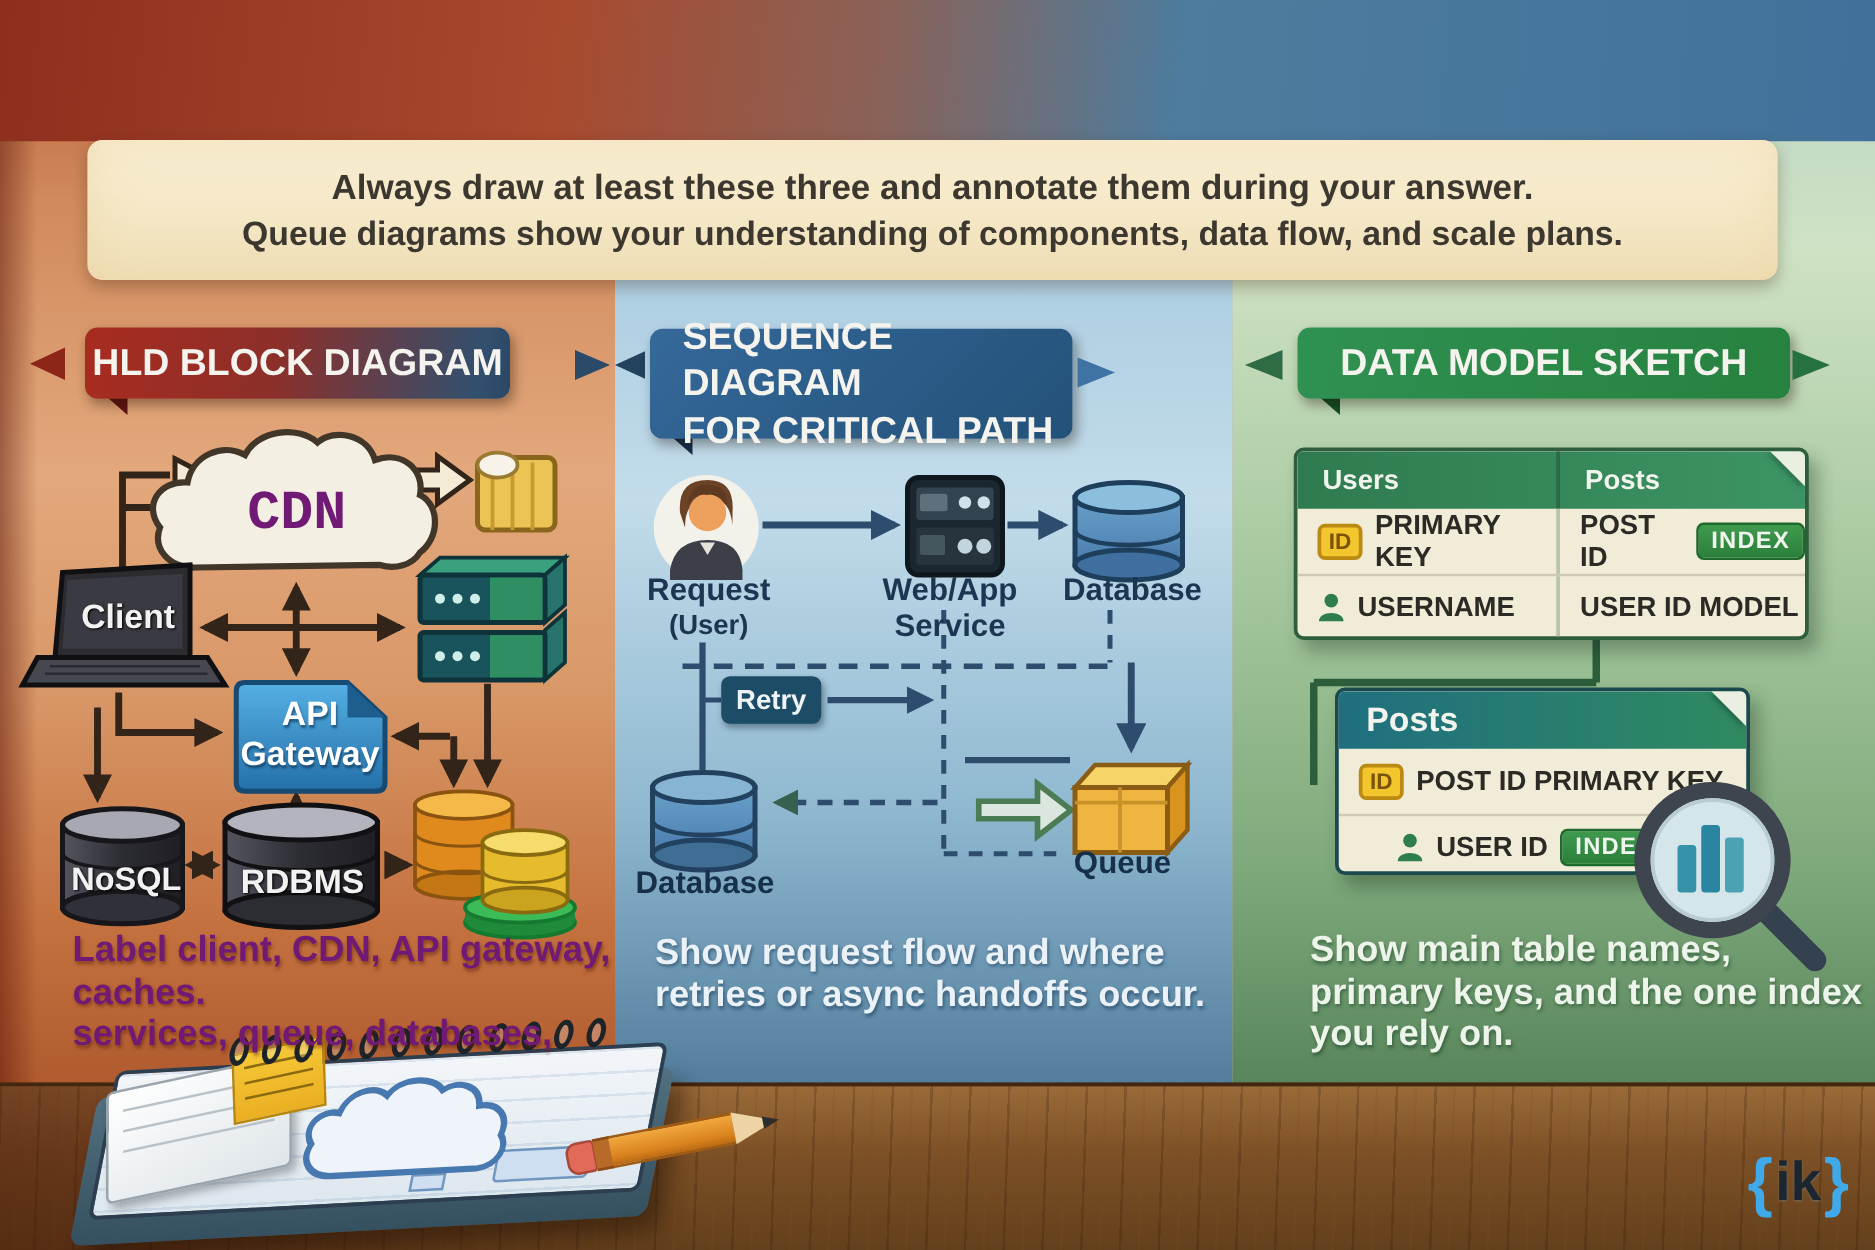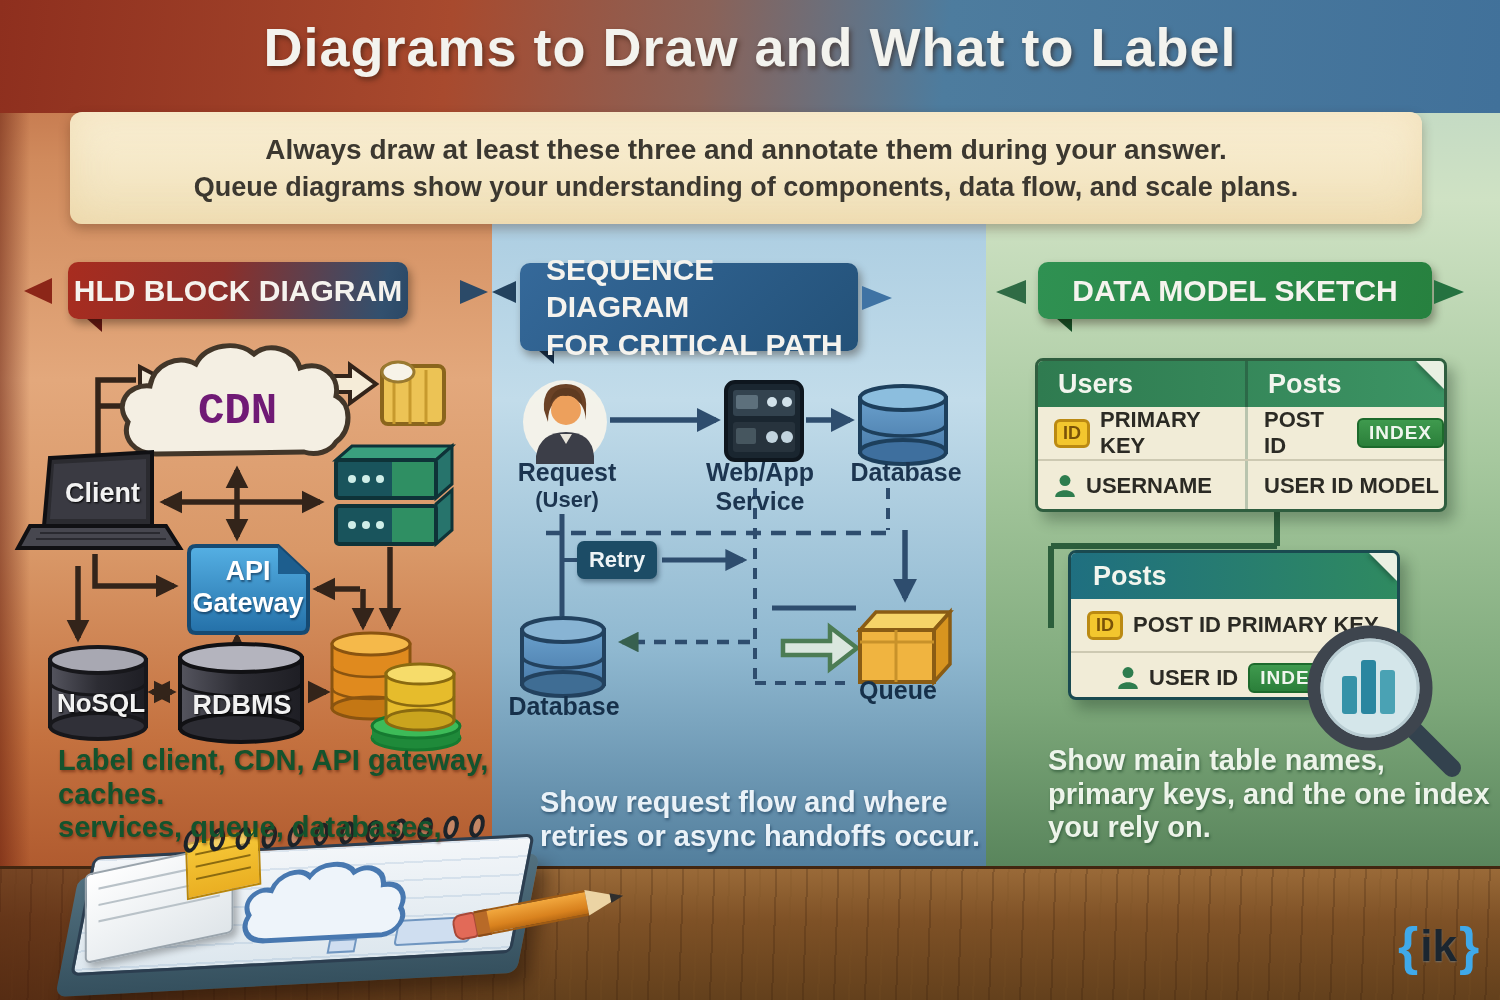--- a/index.html
+++ b/index.html
@@ -74,33 +74,33 @@
   #lab-webapp{left:672px;top:458px;width:176px;font-size:25px;color:#1c3550;}
   #lab-dbtop{left:846px;top:458px;width:120px;font-size:25px;color:#1c3550;}
   #lab-dbbottom{left:502px;top:692px;width:124px;font-size:25px;color:#16304a;}
   #lab-queue{left:846px;top:676px;width:104px;font-size:25px;color:#16304a;}
   #retry-box{position:absolute;left:577px;top:541px;width:80px;height:38px;z-index:5;
     background:#1c4c66;border-radius:7px;color:#eef4f6;font-size:22px;
     display:flex;align-items:center;justify-content:center;box-shadow:2px 3px 5px rgba(10,30,50,.4);}
 
   
   .caption{position:absolute;z-index:5;line-height:1.16;}
-  .cap-hld{left:58px;top:744px;width:440px;font-size:29px;color:#14532d;text-shadow:1px 2px 3px rgba(90,30,10,.55);}
-  .cap-seq{left:540px;top:746px;width:460px;font-size:29px;color:#eaf2f8;text-shadow:1px 2px 3px rgba(15,45,75,.55);margin-top:40px;}
+  .cap-hld{left:58px;top:744px;width:440px;font-size:29px;color:#701a75;text-shadow:1px 2px 3px rgba(90,30,10,.55);}
+  .cap-seq{left:524px;top:746px;width:460px;font-size:29px;color:#eaf2f8;text-shadow:1px 2px 3px rgba(15,45,75,.55);}
   .cap-dm{left:1048px;top:744px;width:450px;font-size:29px;color:#edf4ea;text-shadow:1px 2px 3px rgba(15,55,30,.5);}
 
   
   .dm-table{position:absolute;z-index:4;background:#f1ecd7;border:3px solid #2f5e3f;border-radius:8px;
     box-shadow:7px 9px 14px rgba(20,40,25,.32);overflow:hidden;}
   #dm-users-table{left:1035px;top:358px;width:412px;height:154px;}
   #dm-posts-table{left:1068px;top:550px;width:332px;height:150px;border-color:#1a4a50;}
   .dm-head{display:flex;height:46px;background:linear-gradient(90deg,#2f7b50,#3c9464);}
   .dm-head-posts{height:46px;display:flex;align-items:center;padding-left:22px;
     background:linear-gradient(90deg,#1f6f80,#2f8a60);color:#f2f5ee;font-size:27px;}
-  .dm-head-cell{display:flex;align-items:center;padding-left:20px;color:#f2f5ee;font-size:27px;}
+  .dm-head-cell{display:flex;align-items:center;padding-left:20px;color:#f2f5ee;font-size:22px;}
   .dm-row{display:flex;height:52px;}
   .dm-row + .dm-row{border-top:2px solid #cdc9b2;}
   .dm-cell{display:flex;align-items:center;gap:10px;padding-left:16px;color:#2b2a24;font-size:22px;}
   .cw1{flex-basis:51%;flex-shrink:0;} .cw2{flex-basis:49%;flex-shrink:0;border-left:3px solid #b9c4ae;}
   .dm-head .cw2{border-left:3px solid rgba(30,60,45,.4);}
   .id-badge{background:#f3c62e;border:3px solid #bb8a12;border-radius:6px;color:#7a5208;font-size:18px;padding:1px 6px;}
   .index-badge{background:linear-gradient(180deg,#3f9a4e,#2b7f3a);border:2px solid #1d6a2c;border-radius:6px;
     color:#f0f6ee;font-size:19px;padding:2px 10px;letter-spacing:1px;}
   .dm-fold{position:absolute;right:0;top:0;width:0;height:0;z-index:5;
     border-top:28px solid #e9f0e2;border-left:28px solid transparent;
@@ -150,21 +150,20 @@
 
 <div id="canvas">
 
   <div class="slab slab1"></div>
   <div class="slab slab2"></div>
   <div class="slab slab3"></div>
   <div class="edge-left"></div>
   <div class="title-band"></div>
   <div class="desk"></div>
 
-  <h1 class="title">Diagrams to Draw and What to Label</h1>
 
   <div class="subtitle-box">
     <div class="sub1">Always draw at least these three and annotate them during your answer.</div>
     <div class="sub2">Queue diagrams show your understanding of components, data flow, and scale plans.</div>
   </div>
 
   <div class="tri tri-l1"></div>
   <div class="banner banner-hld">HLD BLOCK DIAGRAM</div>
   <div class="bfold bfold-hld"></div>
   <div class="tri tri-r1"></div>

